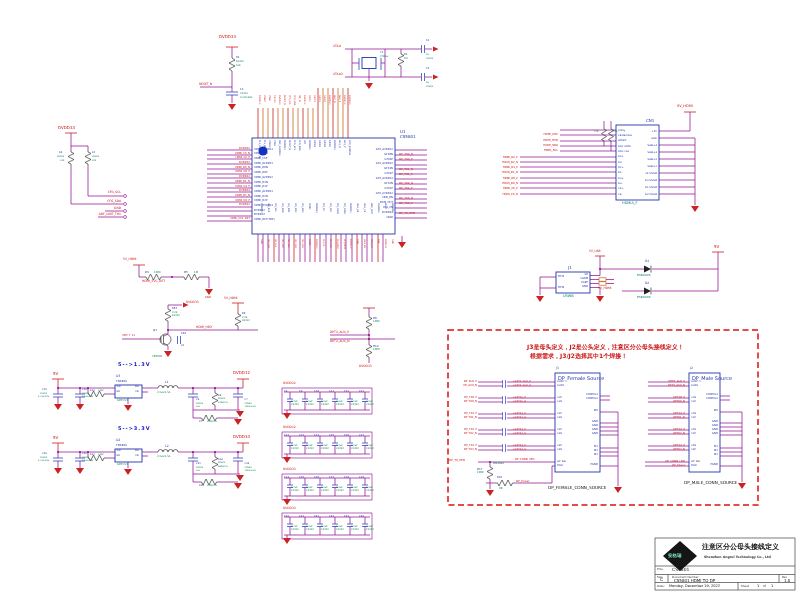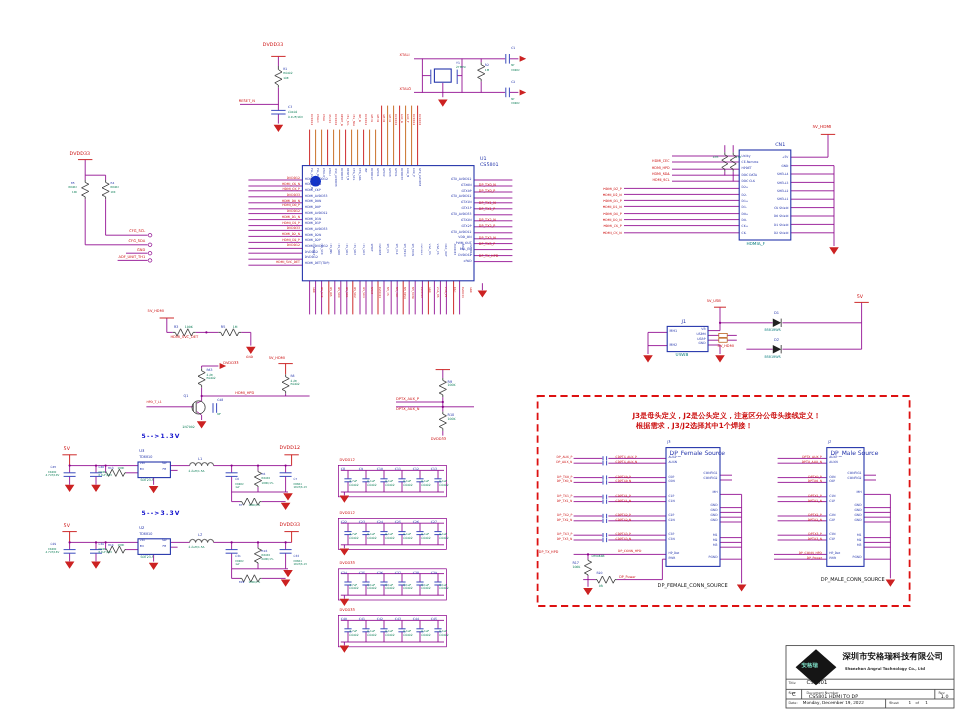--- a/index.html
+++ b/index.html
@@ -764,21 +764,21 @@
 <div class="lbl cb f26 right" style="left:698px;top:424.8px;width:20px">GND</div>
 <div class="lbl cb f26 right" style="left:698px;top:428.8px;width:20px">GND</div>
 <div class="lbl cb f26 right" style="left:698px;top:432.8px;width:20px">GND</div>
 <div class="lbl cb f26 right" style="left:698px;top:445.8px;width:20px">M1</div>
 <div class="lbl cb f26 right" style="left:698px;top:449.8px;width:20px">M2</div>
 <div class="lbl cb f26 right" style="left:698px;top:453.8px;width:20px">M3</div>
 <div class="lbl cb f26 right" style="left:698px;top:463.8px;width:20px">PGND</div>
 <div class="lbl ck f42" style="left:684px;top:480.5px">DP_MALE_CONN_SOURCE</div>
 
 <div class="lbl bold" style="left:668px;top:553.5px;font-size:4.5px;color:#7fe0c8">安格瑞</div>
-<div class="lbl ck bold" style="left:702px;top:544px;font-size:7px">深圳市安格瑞科技有限公司</div>
+<div class="lbl ck bold" style="left:702px;top:544px;font-size:7px">注意区分公母头接线定义</div>
 <div class="lbl bold" style="left:704px;top:556px;font-size:3.2px;color:#333">Shenzhen Angrui Technology Co., Ltd</div>
 <div class="lbl f28" style="left:657px;top:567.5px;color:#333">Title</div>
 <div class="lbl ck f45" style="left:672px;top:567.5px">CS5801</div>
 <div class="lbl f28" style="left:657px;top:575.5px;color:#333">Size</div>
 <div class="lbl ck f45" style="left:660px;top:578px">C</div>
 <div class="lbl f28" style="left:672px;top:575.5px;color:#333">Document Number</div>
 <div class="lbl ck f4" style="left:674px;top:578.8px">CS5801 HDMI TO DP</div>
 <div class="lbl f28" style="left:782px;top:575.5px;color:#333">Rev</div>
 <div class="lbl ck f4" style="left:784px;top:578.8px">1.0</div>
 <div class="lbl f28" style="left:657px;top:584.5px;color:#333">Date:</div>

